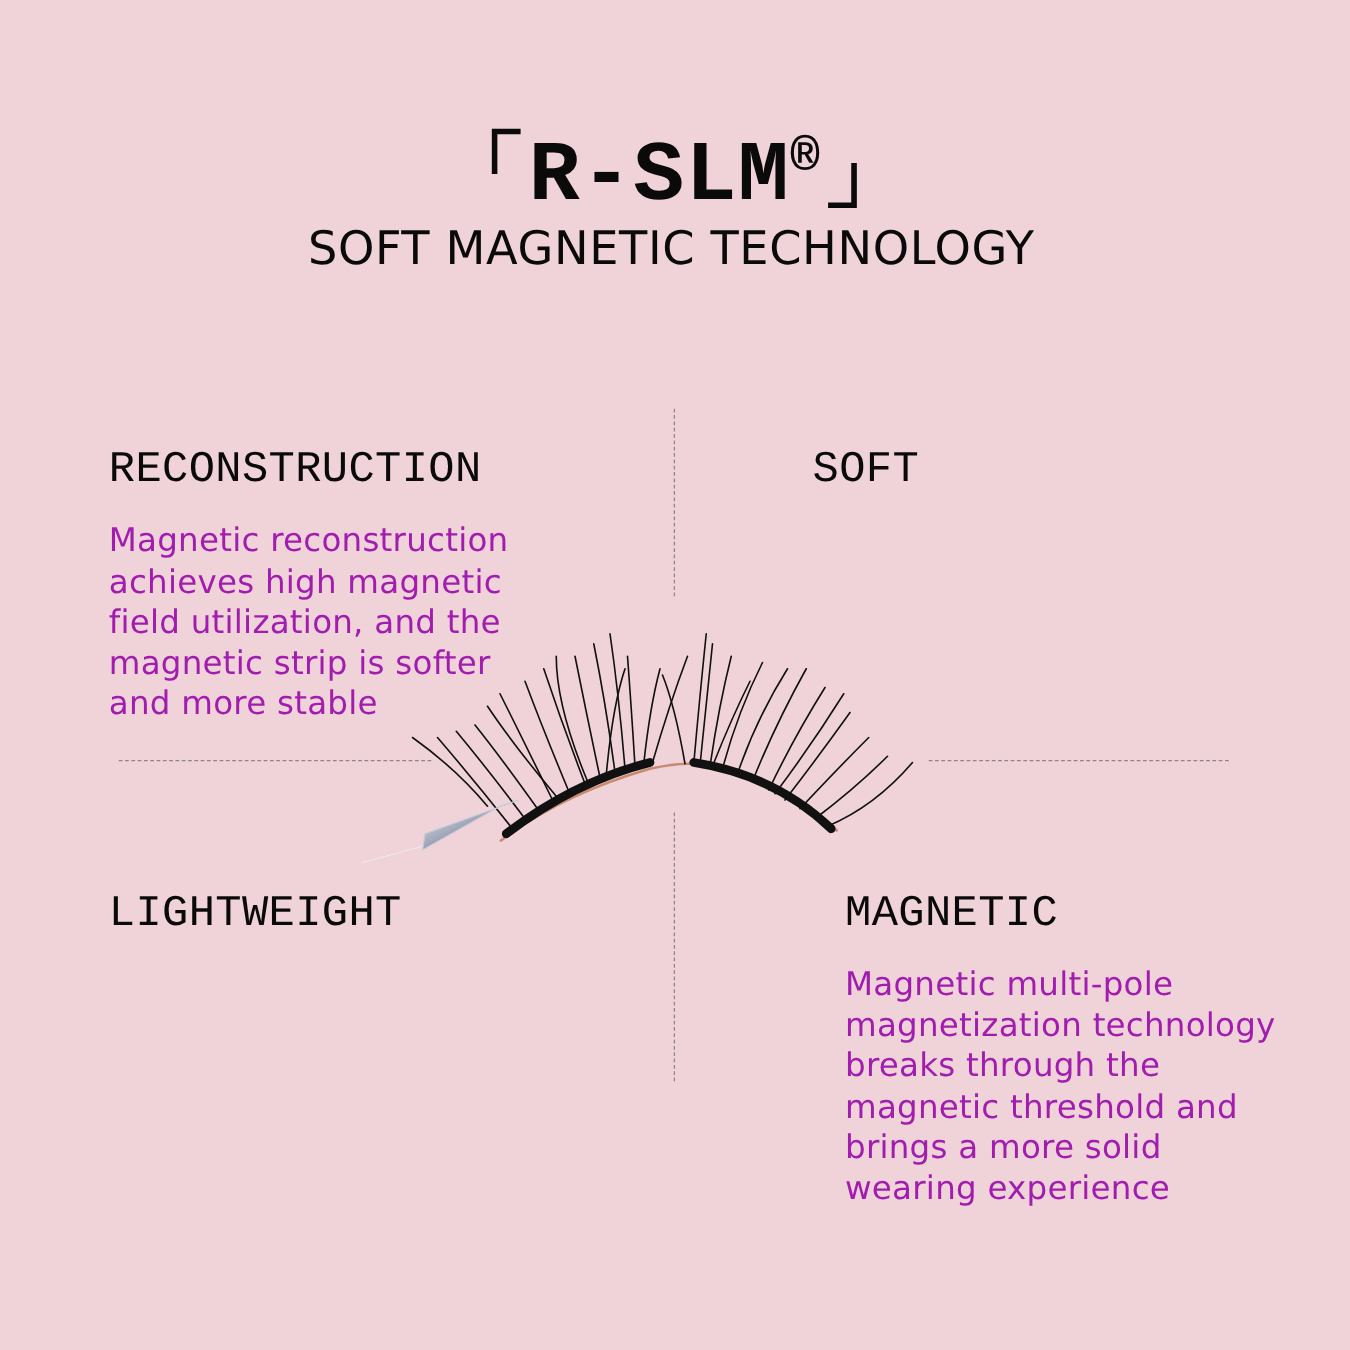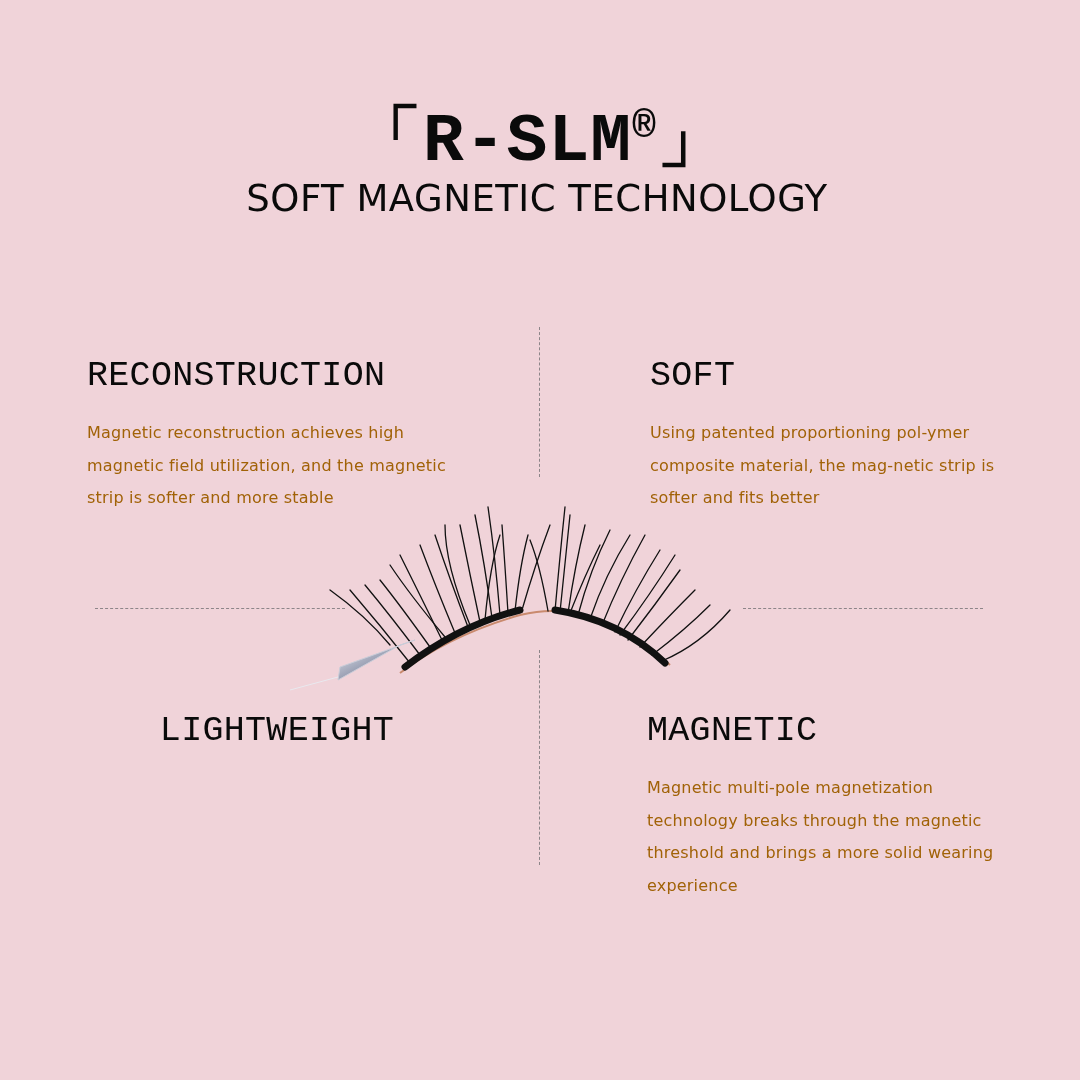--- a/index.html
+++ b/index.html
@@ -58,29 +58,29 @@
       font-weight: normal;
       font-size: 35px;
       line-height: 42px;
       letter-spacing: 0.3px;
       color: #0a0a0a;
     }
     .feature p {
       margin: 0;
       margin-top: 20px;
       font-family: "DejaVu Sans", sans-serif;
-      font-size: 16px;
+      font-size: 26px;
       line-height: 32.5px;
-      color: #a16207;
+      color: #a21caf;
       letter-spacing: 0.2px;
     }
     #f-recon { left: 87px; top: 355px; }
     #f-soft  { left: 650px; top: 355px; }
-    #f-light { left: 87px; top: 710px; text-align: center; }
-    #f-mag   { left: 647px; top: 710px; }
+    #f-light { left: 87px; top: 710px; }
+    #f-mag   { left: 676px; top: 710px; }
 
     .vdash {
       position: absolute;
       left: 539px;
       width: 0;
       border-left: 1.5px dashed #8d8589;
     }
     .vdash.top { top: 327px; height: 150px; }
     .vdash.bottom { top: 650px; height: 215px; }
 
@@ -113,21 +113,20 @@
 <div class="hdash left"></div>
 <div class="hdash right"></div>
 
 <div class="feature" id="f-recon">
   <h2>RECONSTRUCTION</h2>
   <p style="width:360px;">Magnetic reconstruction achieves high magnetic field utilization, and the magnetic strip is softer and more stable</p>
 </div>
 
 <div class="feature" id="f-soft">
   <h2>SOFT</h2>
-  <p style="width:365px;">Using patented proportioning pol-ymer composite material, the mag-netic strip is softer and fits better</p>
 </div>
 
 <div class="feature" id="f-light">
   <h2>LIGHTWEIGHT</h2>
 </div>
 
 <div class="feature" id="f-mag">
   <h2>MAGNETIC</h2>
   <p style="width:360px;">Magnetic multi-pole magnetization technology breaks through the magnetic threshold and brings a more solid wearing experience</p>
 </div>

